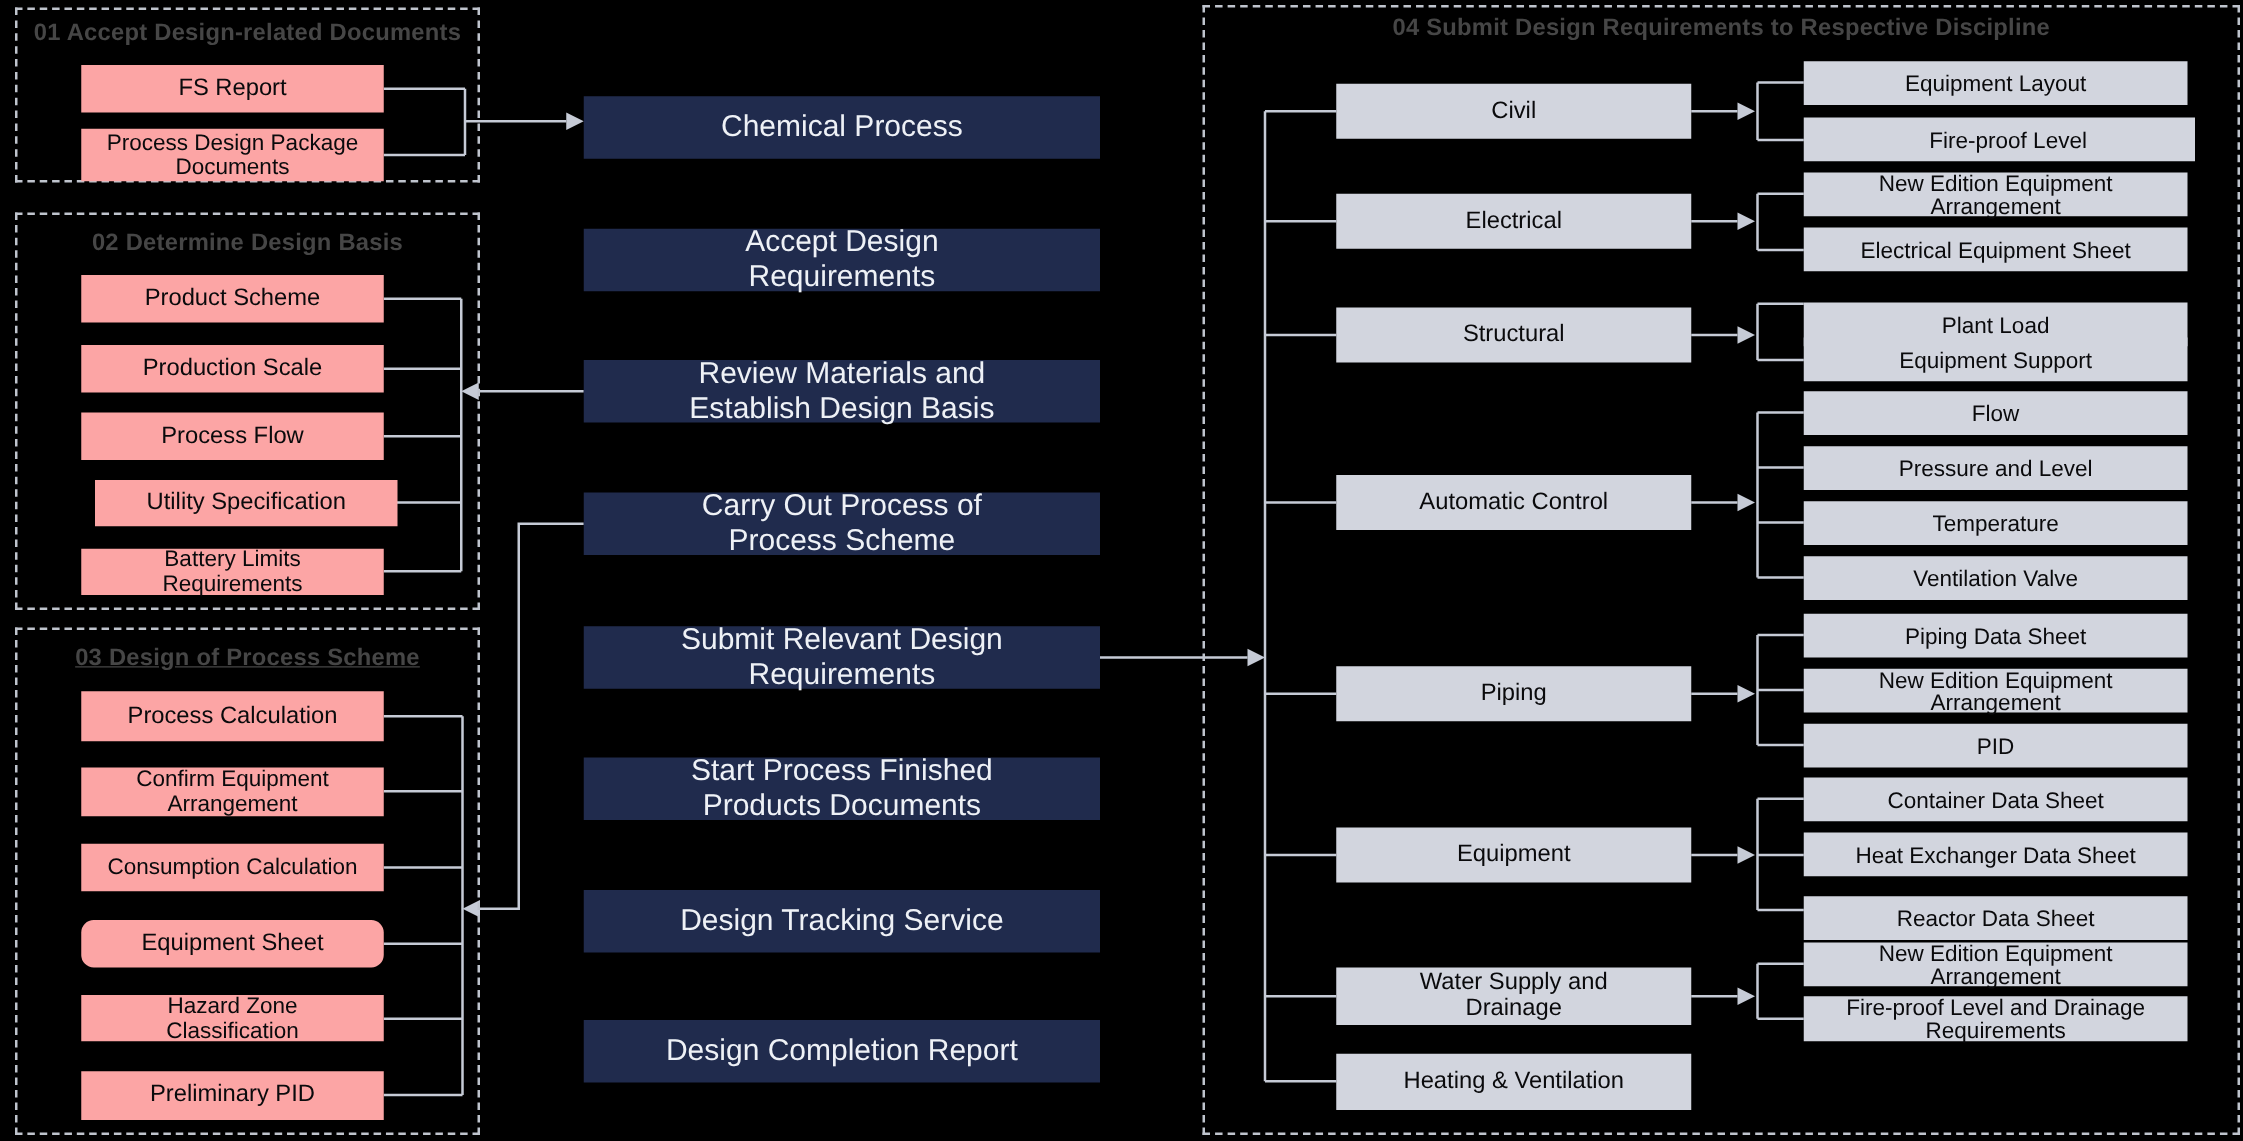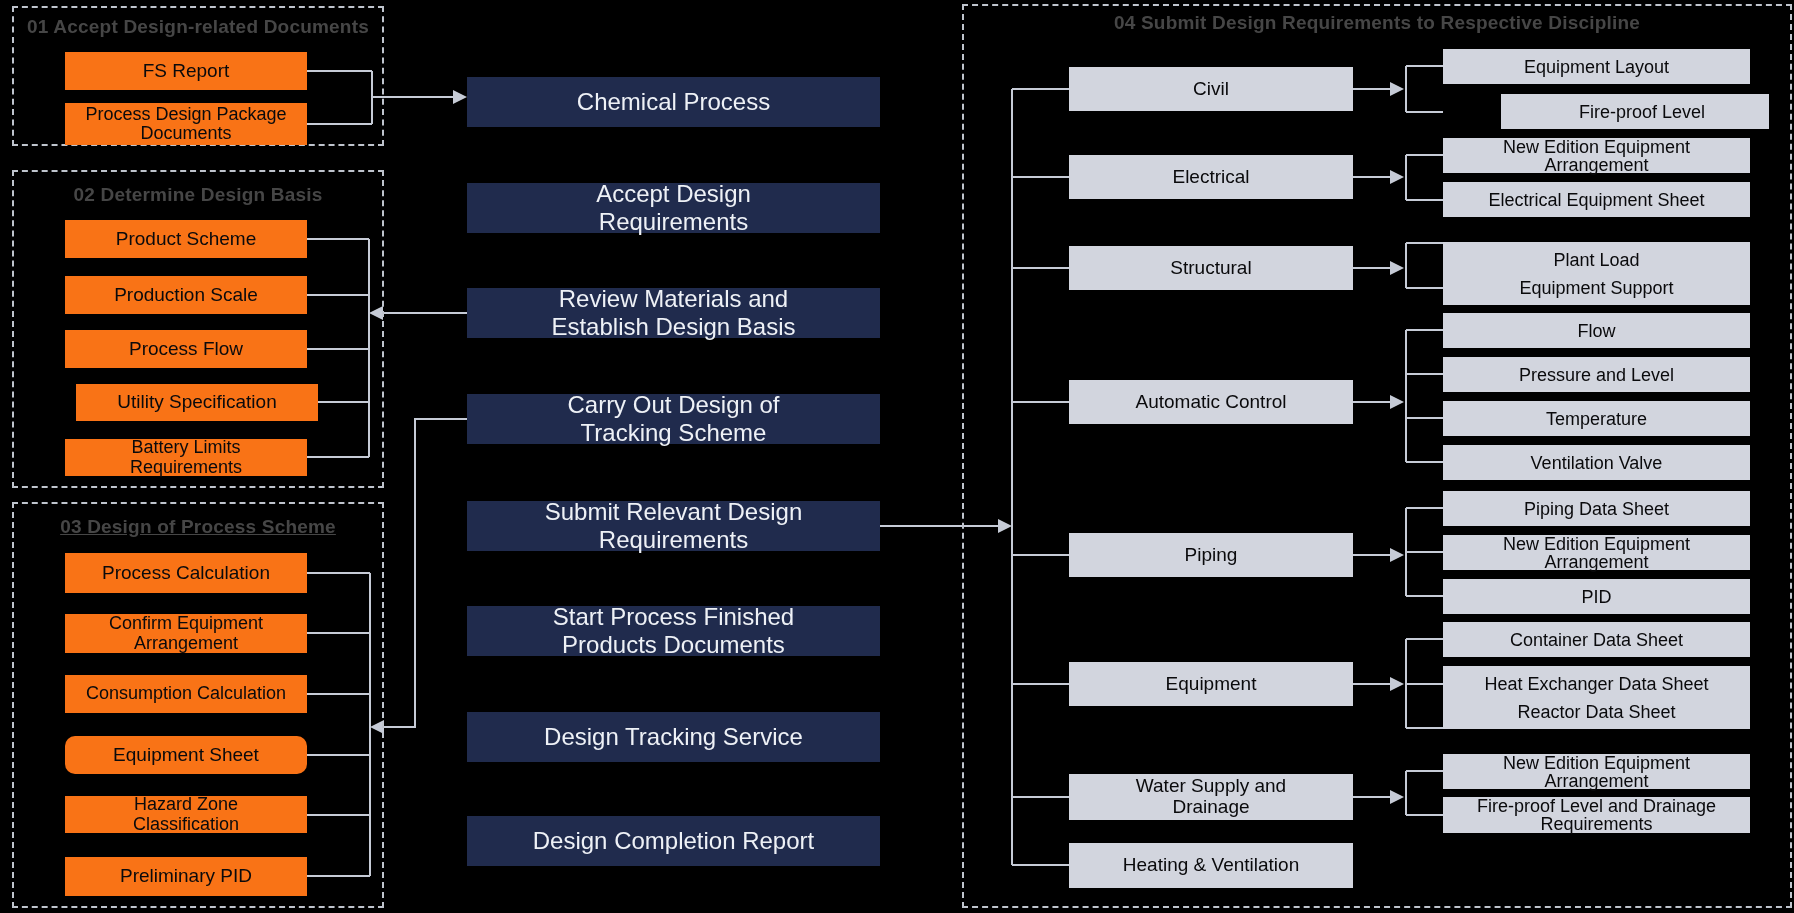--- a/index.html
+++ b/index.html
@@ -4,21 +4,21 @@
 <style>
   html,body{margin:0;padding:0;background:#000;}
   .stage{position:relative;width:1794px;height:913px;background:#000;overflow:hidden;
          font-family:"Liberation Sans",sans-serif;}
   .connectors{position:absolute;left:0;top:0;width:1794px;height:913px;pointer-events:none;}
   .group{position:absolute;border:2px dashed #bfc4cd;box-sizing:border-box;}
   .gtitle{position:absolute;left:0;width:100%;text-align:center;font-weight:bold;
           font-size:19px;color:#464646;letter-spacing:.2px;}
   .box{position:absolute;display:flex;align-items:center;justify-content:center;
        text-align:center;box-sizing:border-box;}
-  .item{background:#f97316;color:#0a0a0c;font-size:19px;line-height:1.08;padding:0 20px;}
+  .item{background:#fca5a5;color:#0a0a0c;font-size:19px;line-height:1.08;padding:0 20px;}
   .item.small{font-size:18px;}
   .step{background:#202b4d;color:#eef1f6;font-size:24px;line-height:1.15;padding:0 60px;}
   .disc{background:#d2d5de;color:#0a0a0c;font-size:19px;line-height:1.1;padding:0 36px;}
   .out{background:#d2d5de;color:#0a0a0c;font-size:18px;line-height:1.0;padding:0 30px;}
 </style>
 </head>
 <body>
 
 <div class="stage">
 
@@ -81,47 +81,47 @@
   <div class="box item" style="left:65px;top:553px;width:242px;height:40px;">Process Calculation</div>
   <div class="box item small" style="left:65px;top:614px;width:242px;height:39px;">Confirm Equipment Arrangement</div>
   <div class="box item small" style="left:65px;top:675px;width:242px;height:38px;">Consumption Calculation</div>
   <div class="box item" style="left:65px;top:736px;width:242px;height:38px;border-radius:10px;">Equipment Sheet</div>
   <div class="box item small" style="left:65px;top:796px;width:242px;height:37px;">Hazard Zone Classification</div>
   <div class="box item" style="left:65px;top:857px;width:242px;height:39px;">Preliminary PID</div>
 
   <div class="box step" style="left:467px;top:77px;width:413px;height:50px;">Chemical Process</div>
   <div class="box step" style="left:467px;top:183px;width:413px;height:50px;">Accept Design Requirements</div>
   <div class="box step" style="left:467px;top:288px;width:413px;height:50px;">Review Materials and Establish Design Basis</div>
-  <div class="box step" style="left:467px;top:394px;width:413px;height:50px;">Carry Out Design of Tracking Scheme</div>
+  <div class="box step" style="left:467px;top:394px;width:413px;height:50px;">Carry Out Process of Process Scheme</div>
   <div class="box step" style="left:467px;top:501px;width:413px;height:50px;">Submit Relevant Design Requirements</div>
   <div class="box step" style="left:467px;top:606px;width:413px;height:50px;">Start Process Finished Products Documents</div>
   <div class="box step" style="left:467px;top:712px;width:413px;height:50px;">Design Tracking Service</div>
   <div class="box step" style="left:467px;top:816px;width:413px;height:50px;text-align:right;">Design Completion Report</div>
 
   <div class="box disc" style="left:1069px;top:67px;width:284px;height:44px;">Civil</div>
   <div class="box disc" style="left:1069px;top:155px;width:284px;height:44px;">Electrical</div>
   <div class="box disc" style="left:1069px;top:246px;width:284px;height:44px;">Structural</div>
   <div class="box disc" style="left:1069px;top:380px;width:284px;height:44px;">Automatic Control</div>
   <div class="box disc" style="left:1069px;top:533px;width:284px;height:44px;">Piping</div>
   <div class="box disc" style="left:1069px;top:662px;width:284px;height:44px;">Equipment</div>
   <div class="box disc" style="left:1069px;top:774px;width:284px;height:46px;">Water Supply and Drainage</div>
   <div class="box disc" style="left:1069px;top:843px;width:284px;height:45px;">Heating &amp; Ventilation</div>
 
   <div class="box out" style="left:1443px;top:49px;width:307px;height:35px;">Equipment Layout</div>
-  <div class="box out" style="left:1501px;top:94px;width:268px;height:35px;padding-left:44px;">Fire-proof Level</div>
+  <div class="box out" style="left:1443px;top:94px;width:313px;height:35px;padding-left:44px;">Fire-proof Level</div>
   <div class="box out" style="left:1443px;top:138px;width:307px;height:35px;">New Edition Equipment Arrangement</div>
   <div class="box out" style="left:1443px;top:182px;width:307px;height:35px;">Electrical Equipment Sheet</div>
   <div class="box out" style="left:1443px;top:226px;width:307px;height:35px;margin-top:16px;">Plant Load</div>
   <div class="box out" style="left:1443px;top:270px;width:307px;height:35px;">Equipment Support</div>
   <div class="box out" style="left:1443px;top:313px;width:307px;height:35px;">Flow</div>
   <div class="box out" style="left:1443px;top:357px;width:307px;height:35px;">Pressure and Level</div>
   <div class="box out" style="left:1443px;top:401px;width:307px;height:35px;">Temperature</div>
   <div class="box out" style="left:1443px;top:445px;width:307px;height:35px;">Ventilation Valve</div>
   <div class="box out" style="left:1443px;top:491px;width:307px;height:35px;">Piping Data Sheet</div>
   <div class="box out" style="left:1443px;top:535px;width:307px;height:35px;">New Edition Equipment Arrangement</div>
   <div class="box out" style="left:1443px;top:579px;width:307px;height:35px;">PID</div>
   <div class="box out" style="left:1443px;top:622px;width:307px;height:35px;">Container Data Sheet</div>
   <div class="box out" style="left:1443px;top:666px;width:307px;height:35px;">Heat Exchanger Data Sheet</div>
-  <div class="box out" style="left:1443px;top:694px;width:307px;height:35px;">Reactor Data Sheet</div>
+  <div class="box out" style="left:1443px;top:717px;width:307px;height:35px;">Reactor Data Sheet</div>
   <div class="box out" style="left:1443px;top:754px;width:307px;height:35px;">New Edition Equipment Arrangement</div>
   <div class="box out" style="left:1443px;top:797px;width:307px;height:36px;">Fire-proof Level and Drainage Requirements</div>
 
 </div>
 
 </body></html>

